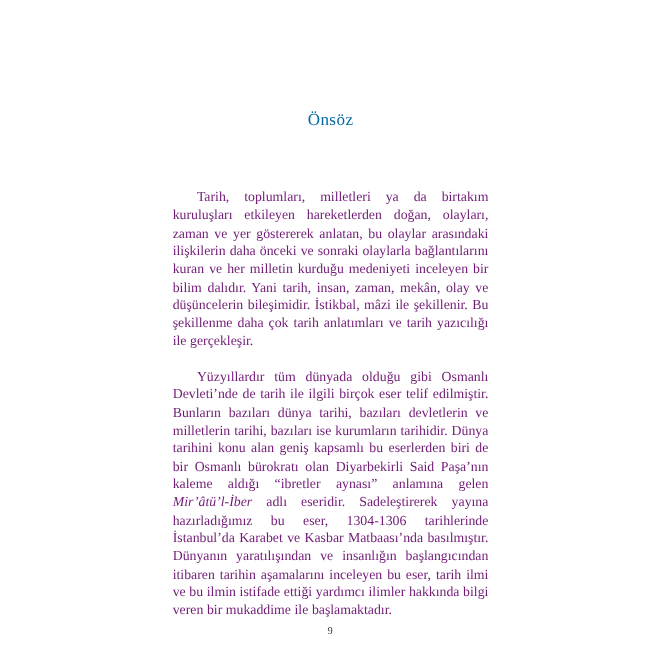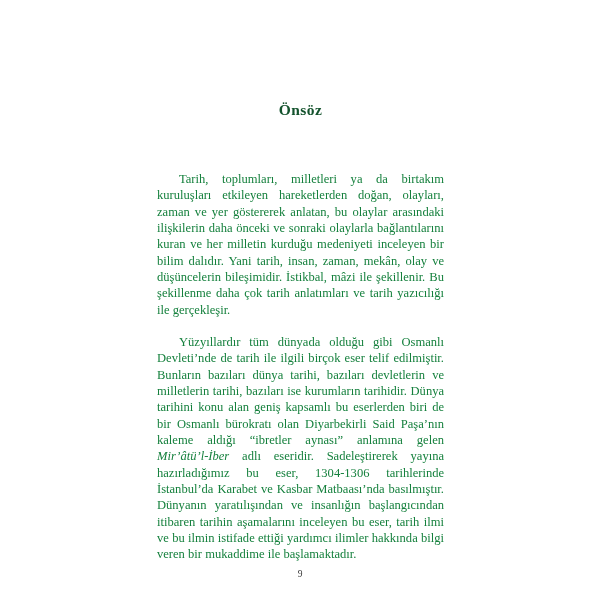--- a/index.html
+++ b/index.html
@@ -30,41 +30,41 @@
   .text-block {
     position: absolute;
     left: 157px;
     top: 100px;
     width: 287px;
   }
 
   .chapter-title {
     text-align: center;
     font-size: 15.5px;
-    font-weight: bold;
+    font-weight: normal;
     letter-spacing: 0.4px;
     margin: 0 0 0 0;
     padding: 0;
     line-height: 20px;
-    color: #14532d;
+    color: #0369a1;
   }
 
   .body-area {
     margin-top: 51px;
   }
 
   p.para {
     margin: 0;
     padding: 0;
     font-size: 12.55px;
     line-height: 16.33px;
     text-align: justify;
     text-justify: inter-word;
     text-indent: 22px;
-    color: #15803d;
+    color: #701a75;
     hyphens: manual;
     word-spacing: 0.1px;
   }
 
   p.para + p.para {
     margin-top: 16px;
   }
 
   .book-title {
     font-style: italic;

